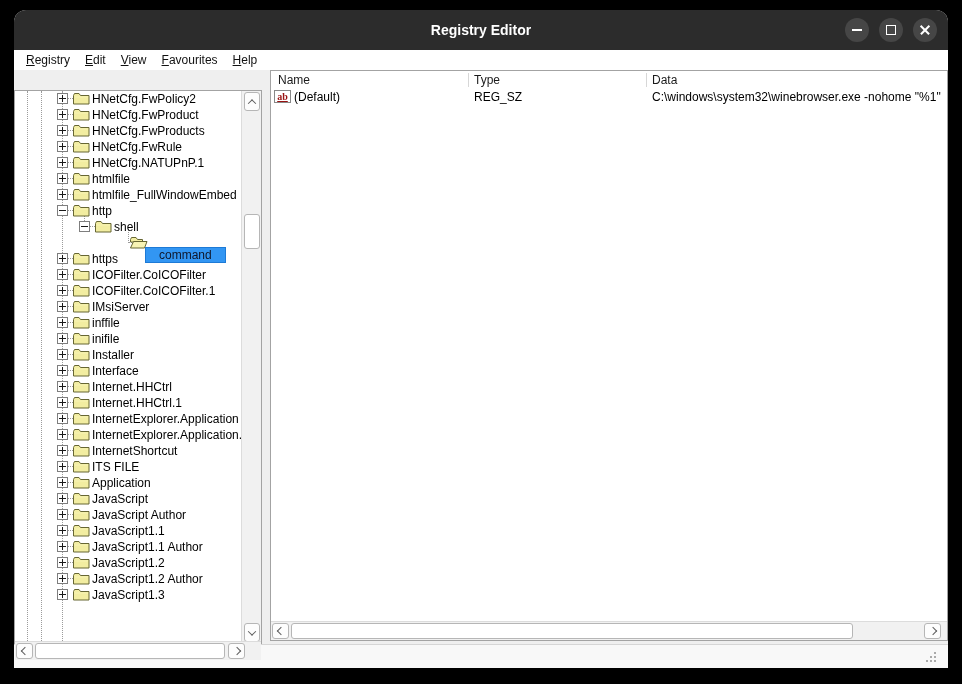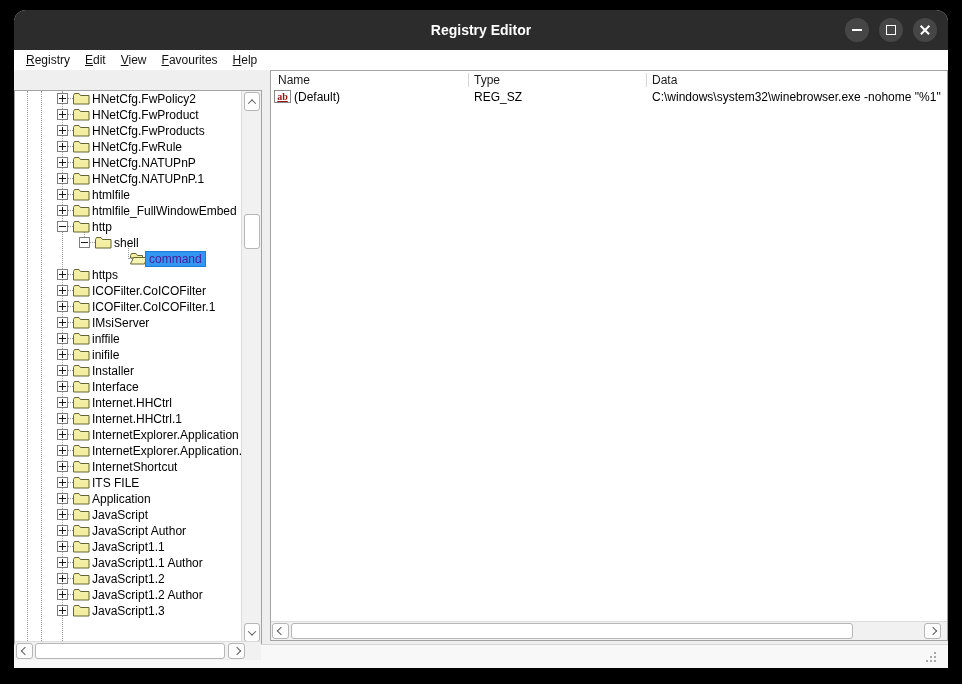--- a/index.html
+++ b/index.html
@@ -35,22 +35,22 @@
   .guide{position:absolute;top:0;bottom:0;width:0;border-left:1px dotted #9b9b9b;}
   .trow{position:relative;height:16px;font-size:12px;color:#000;white-space:nowrap;}
   .toggle{position:absolute;width:11px;height:11px;top:2px;background:#fff;
     border:1px solid #7e7e7e;box-sizing:border-box;z-index:2;}
   .toggle::before{content:"";position:absolute;left:1px;right:1px;top:4px;height:1px;background:#1a1a1a;}
   .toggle.plus::after{content:"";position:absolute;top:1px;bottom:1px;left:4px;width:1px;background:#1a1a1a;}
   .hstub{position:absolute;height:0;border-top:1px dotted #9b9b9b;}
   .elbow-v{position:absolute;width:0;border-left:1px dotted #9b9b9b;z-index:1;}
   .folder{position:absolute;top:1px;width:19px;height:13px;z-index:2;}
   .tlabel{position:absolute;top:0;line-height:16px;z-index:2;}
-  .tlabel.sel{background:var(--sel);color:#4c1d95;padding:0 3px;border:1px solid #1d7ad6;
-    line-height:14px;top:0;}
+  .tlabel.sel{background:var(--sel);color:#0f172a;padding:0 13px;border:1px solid #1d7ad6;
+    line-height:14px;top:12px;}
   
   .vscroll{position:absolute;right:0;top:0;width:20px;height:552px;background:#f1f1f1;
     border-left:1px solid #dcdcdc;box-sizing:border-box;z-index:5;}
   .hscroll{position:absolute;left:0;right:0;bottom:0;height:19px;background:#f1f1f1;
     border-top:1px solid #dcdcdc;box-sizing:border-box;z-index:5;}
   .sbtn{position:absolute;width:17px;height:16px;background:#fdfdfd;border:1px solid #b6b6b6;
     border-radius:3px;box-sizing:border-box;display:flex;align-items:center;justify-content:center;}
   .vscroll .sbtn{width:16px;height:19px;left:2px;}
   .chev{display:block;width:5px;height:5px;border:solid #5c5c5c;border-width:1.5px 1.5px 0 0;}
   .chev.up{transform:rotate(-45deg) translate(-1px,1px);}
@@ -149,29 +149,20 @@
             </svg></div>
           <span class="tlabel" style="left: 77px;">HNetCfg.FwRule</span>
         </div>
         <div class="trow">
           <div class="toggle plus" style="left: 42px;"></div>
           <div class="hstub" style="left: 53px; top: 7px; width: 5px;"></div>
           <div class="folder" style="left: 58px;"><svg width="17" height="13" viewBox="0 0 17 13">
               <path d="M0.5 3.5 L1.5 1.5 L6 1.5 L7.5 3.5 L16 3.5 L16 12 L0.5 12 Z" fill="#f2eda1" stroke="#666633"></path>
               <path d="M1.5 5 L15 5" stroke="#f7f3b4" fill="none"></path>
             </svg></div>
-          <span class="tlabel" style="left: 77px;">HNetCfg.NATUPnP</span>
-        </div>
-        <div class="trow">
-          <div class="toggle plus" style="left: 42px;"></div>
-          <div class="hstub" style="left: 53px; top: 7px; width: 5px;"></div>
-          <div class="folder" style="left: 58px;"><svg width="17" height="13" viewBox="0 0 17 13">
-              <path d="M0.5 3.5 L1.5 1.5 L6 1.5 L7.5 3.5 L16 3.5 L16 12 L0.5 12 Z" fill="#f2eda1" stroke="#666633"></path>
-              <path d="M1.5 5 L15 5" stroke="#f7f3b4" fill="none"></path>
-            </svg></div>
           <span class="tlabel" style="left: 77px;">HNetCfg.NATUPnP.1</span>
         </div>
         <div class="trow">
           <div class="toggle plus" style="left: 42px;"></div>
           <div class="hstub" style="left: 53px; top: 7px; width: 5px;"></div>
           <div class="folder" style="left: 58px;"><svg width="17" height="13" viewBox="0 0 17 13">
               <path d="M0.5 3.5 L1.5 1.5 L6 1.5 L7.5 3.5 L16 3.5 L16 12 L0.5 12 Z" fill="#f2eda1" stroke="#666633"></path>
               <path d="M1.5 5 L15 5" stroke="#f7f3b4" fill="none"></path>
             </svg></div>
           <span class="tlabel" style="left: 77px;">htmlfile</span>

